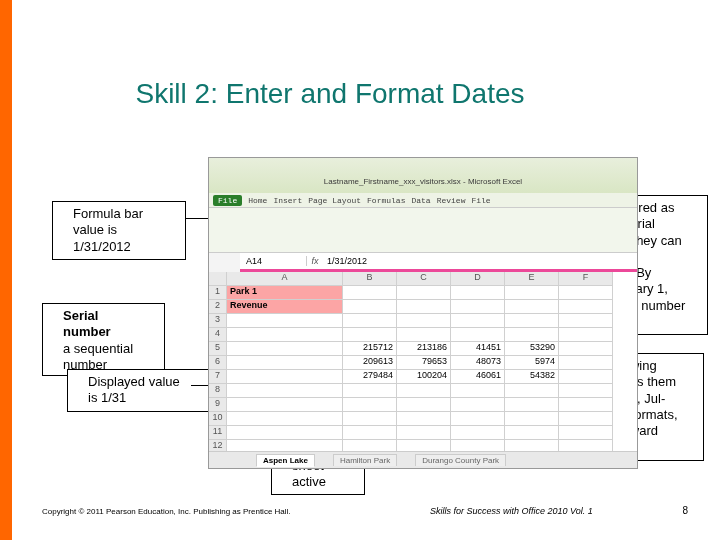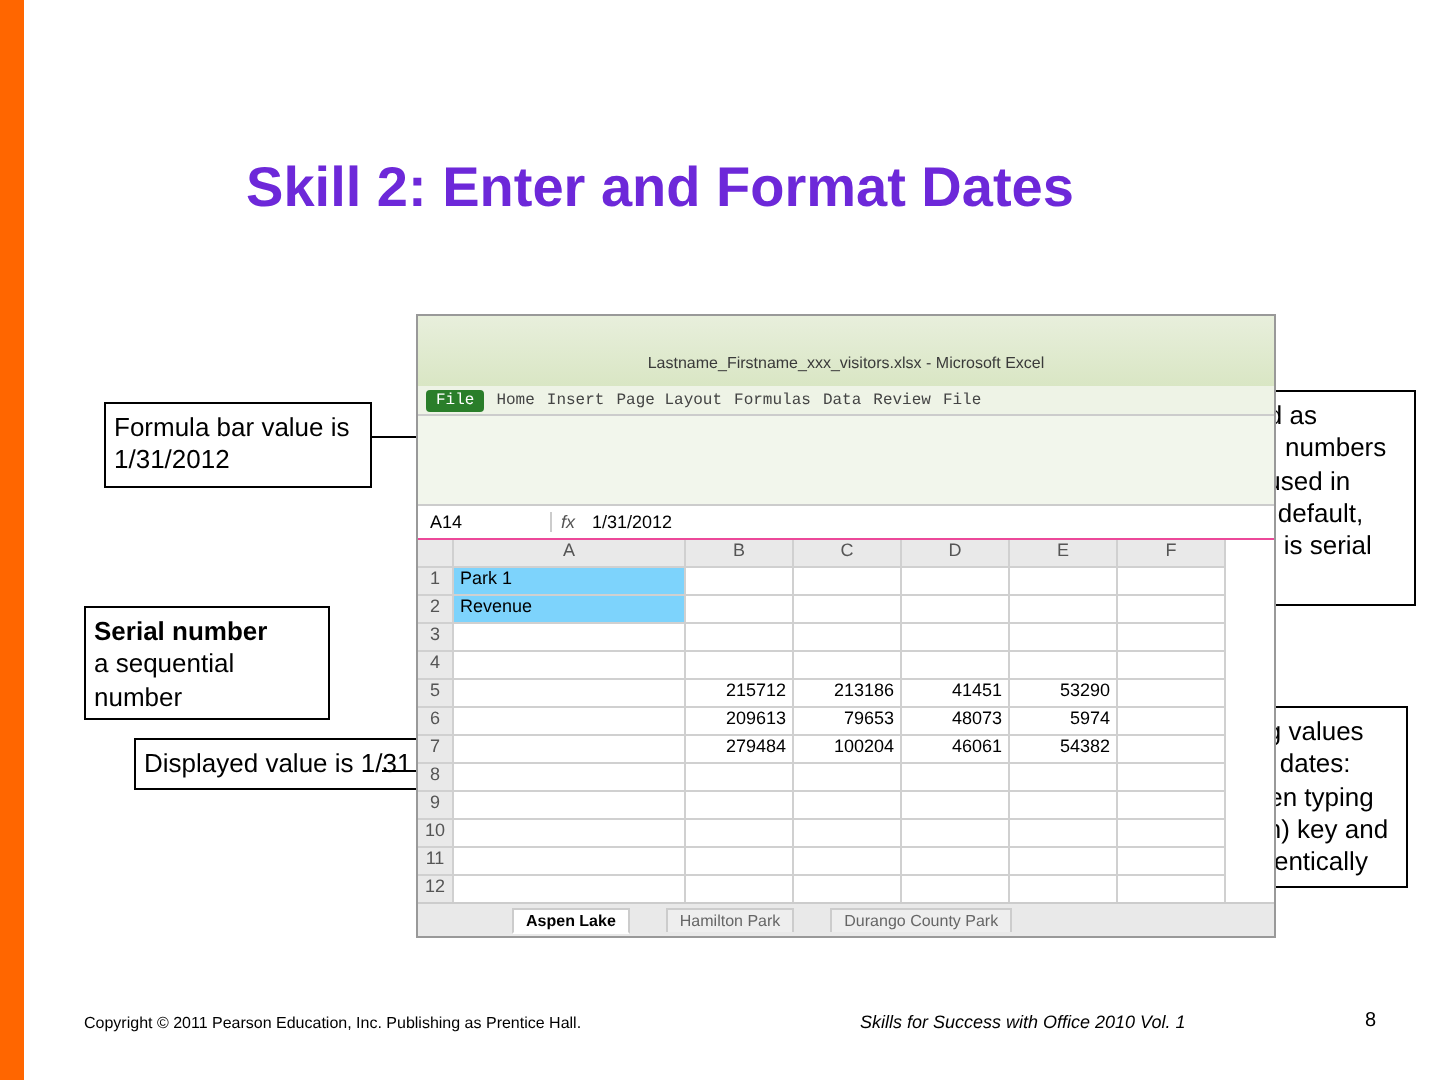--- a/index.html
+++ b/index.html
@@ -15,29 +15,29 @@
     position: absolute;
     left: 0; top: 0;
     width: 12px; height: 540px;
     background: #ff6600;
   }
   .title {
     position: absolute;
     top: 78px; left: 0; width: 660px;
     text-align: center;
     font-size: 28px;
-    font-weight: bold;
-    color: #6d28d9;
+    font-weight: normal;
+    color: #0f766e;
   }
   .annot {
     position: absolute;
     border: 1px solid #000;
     background: #fff;
     font-size: 13px;
-    padding: 4px 4px;
+    padding: 4px 20px;
     line-height: 1.25;
     box-sizing: border-box;
   }
   .line {
     position: absolute;
     background: #000;
   }
   
   .excel {
     position: absolute;
@@ -72,22 +72,23 @@
   .excel .ribbon-tabs .file { background:#2a7e2a; color:#fff; padding:1px 5px; border-radius:2px; }
   .excel .ribbon {
     height: 44px;
     background: #f2f6ec;
     border-bottom: 1px solid #ccc;
   }
   .excel .fbar {
     display: flex;
     height: 16px;
     background: #fff;
-    border-bottom: 1px solid #ec4899;
+    border-bottom: 3px solid #ec4899;
     align-items: center;
+    margin-left: 31px;
   }
   .excel .fbar .name-box {
     width: 60px;
     border-right: 1px solid #ccc;
     padding-left: 6px;
     font-size: 9px;
   }
   .excel .fbar .fx {
     width: 16px; text-align:center; color:#555; font-style:italic;
   }
@@ -108,21 +109,21 @@
     box-sizing: border-box;
     overflow: hidden;
     white-space: nowrap;
   }
   .excel .grid .hdr {
     background: #e9e9e9; text-align:center; font-weight: normal; color:#555;
   }
   .excel .grid .rowhdr {
     background: #e9e9e9; text-align:center; color:#555;
   }
-  .excel .grid .yellow { background:#7dd3fc; font-weight:normal; }
+  .excel .grid .yellow { background:#fca5a5; font-weight:bold; }
   .excel .grid .num { text-align: right; }
   .excel .grid .selected { border: 1.5px solid #000; padding:0 2px; text-align:right; }
   .excel .sheets {
     position:absolute; bottom:0; left:0; right:0;
     height: 16px; background:#e9e9e9;
     display:flex; align-items:center;
     font-size:8px; gap:0;
     border-top:1px solid #ccc;
     padding-left: 30px;
   }

